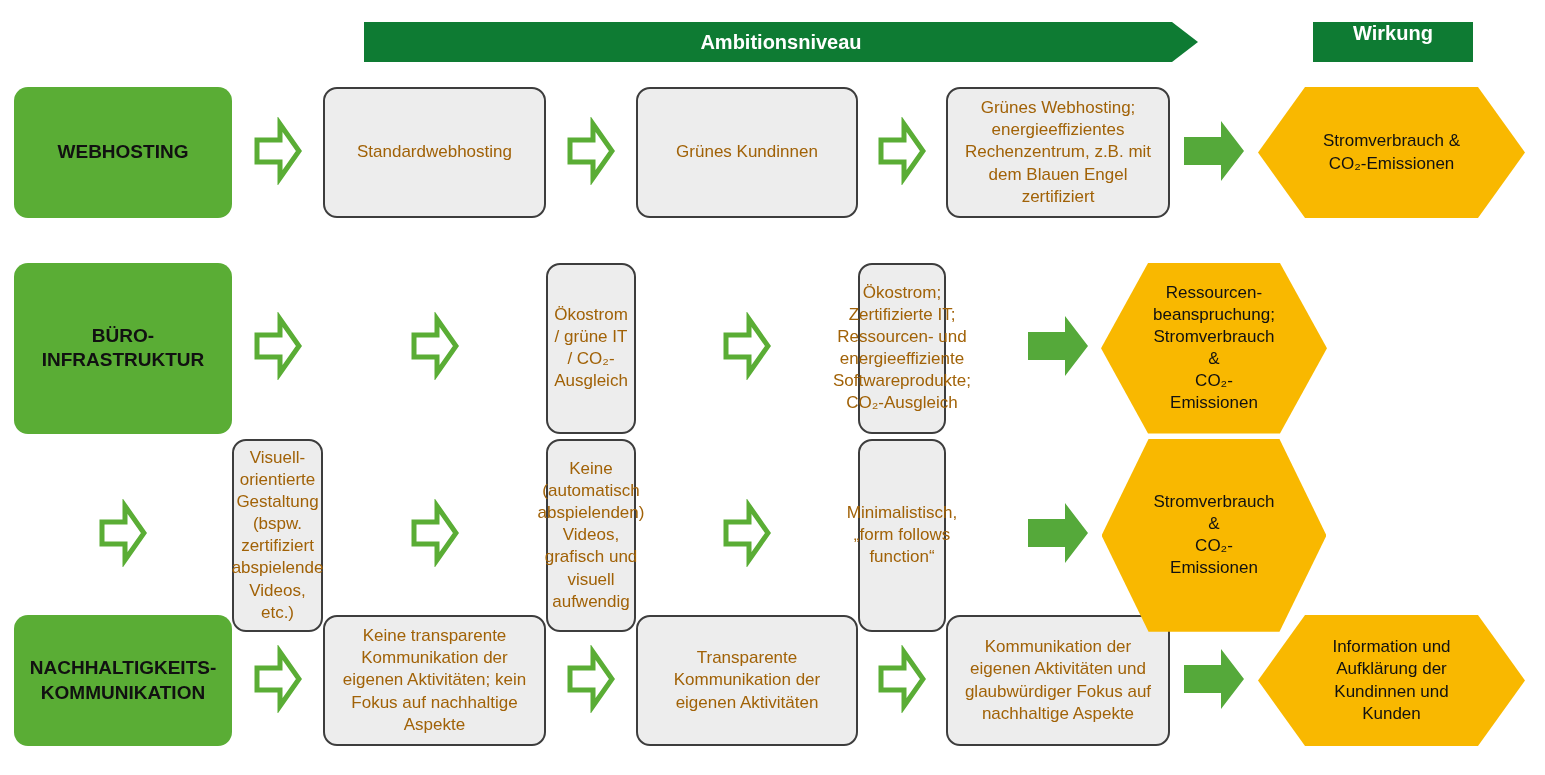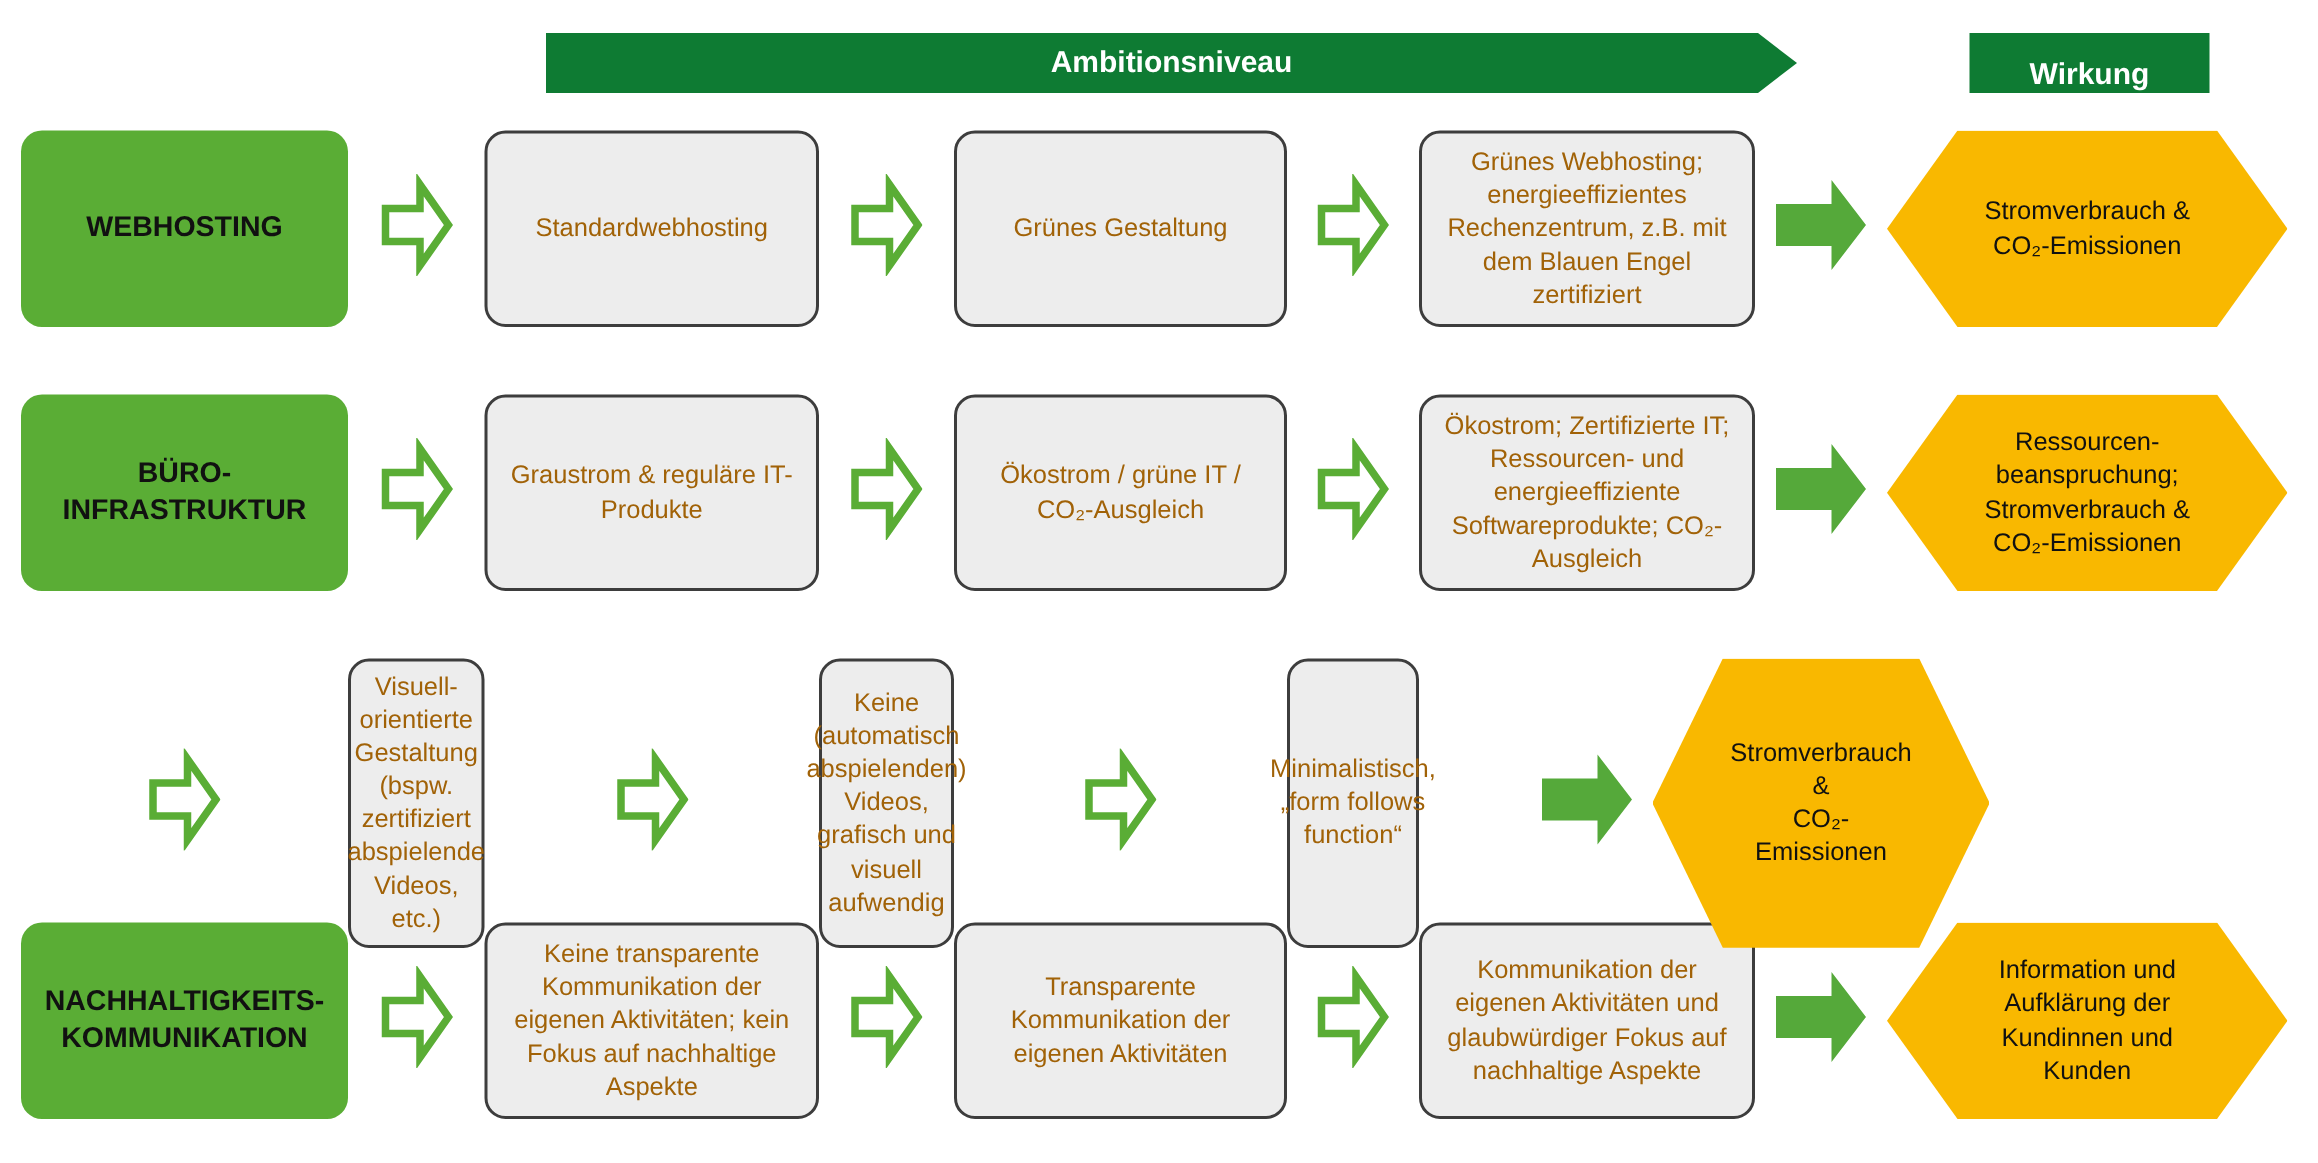--- a/index.html
+++ b/index.html
@@ -15,21 +15,21 @@
   .banner {
     position:absolute; left:330px; top:22px; width:834px; height:40px;
     background:#0e7b33;
     clip-path:polygon(0 0, calc(100% - 26px) 0, 100% 50%, calc(100% - 26px) 100%, 0 100%);
     display:flex; align-items:center; justify-content:center;
     color:#ffffff; font-size:20px; font-weight:bold;margin-left:34px;
   }
   .impact-header {
     position:absolute; left:1313px; top:22px; width:160px; height:40px;
     background:#0e7b33;
-    display:flex; align-items:flex-end; justify-content:center;
+    display:flex; align-items:flex-start; justify-content:center;
     color:#ffffff; font-size:20px; font-weight:bold;
   }
 
   
   .rows { position:absolute; left:14px; top:87px; }
   .row {
     display:grid;
     grid-template-columns:218px 91px 223px 90px 222px 88px 224px 88px 267px;
     height:131px;
     margin-bottom:45px;
@@ -94,21 +94,21 @@
         </div>
       <div class="cell">
           <div class="stage">Standardwebhosting</div>
         </div>
       <div class="cell arrow-wrap">
           <span><svg width="48" height="68" viewBox="0 0 48 68">
               <path d="M3 23 H26 V7 L45 34 L26 61 V45 H3 Z" fill="#ffffff" stroke="#5aad35" stroke-width="5"></path>
             </svg></span>
         </div>
       <div class="cell">
-          <div class="stage">Grünes Gestaltung</div>
+          <div class="stage">Grünes Kundinnen</div>
         </div>
       <div class="cell arrow-wrap">
           <span><svg width="48" height="68" viewBox="0 0 48 68">
               <path d="M3 23 H26 V7 L45 34 L26 61 V45 H3 Z" fill="#ffffff" stroke="#5aad35" stroke-width="5"></path>
             </svg></span>
         </div>
       <div class="cell">
           <div class="stage">Grünes Webhosting; energieeffizientes Rechenzentrum, z.B. mit dem Blauen Engel zertifiziert</div>
         </div>
       <div class="cell arrow-wrap">
@@ -124,23 +124,20 @@
 
     <div class="row">
       <div class="cell">
           <div class="category">BÜRO-
 INFRASTRUKTUR</div>
         </div>
       <div class="cell arrow-wrap">
           <span><svg width="48" height="68" viewBox="0 0 48 68">
               <path d="M3 23 H26 V7 L45 34 L26 61 V45 H3 Z" fill="#ffffff" stroke="#5aad35" stroke-width="5"></path>
             </svg></span>
-        </div>
-      <div class="cell">
-          <div class="stage">Graustrom &amp; reguläre IT-Produkte</div>
         </div>
       <div class="cell arrow-wrap">
           <span><svg width="48" height="68" viewBox="0 0 48 68">
               <path d="M3 23 H26 V7 L45 34 L26 61 V45 H3 Z" fill="#ffffff" stroke="#5aad35" stroke-width="5"></path>
             </svg></span>
         </div>
       <div class="cell">
           <div class="stage">Ökostrom / grüne IT / CO₂-Ausgleich</div>
         </div>
       <div class="cell arrow-wrap">

